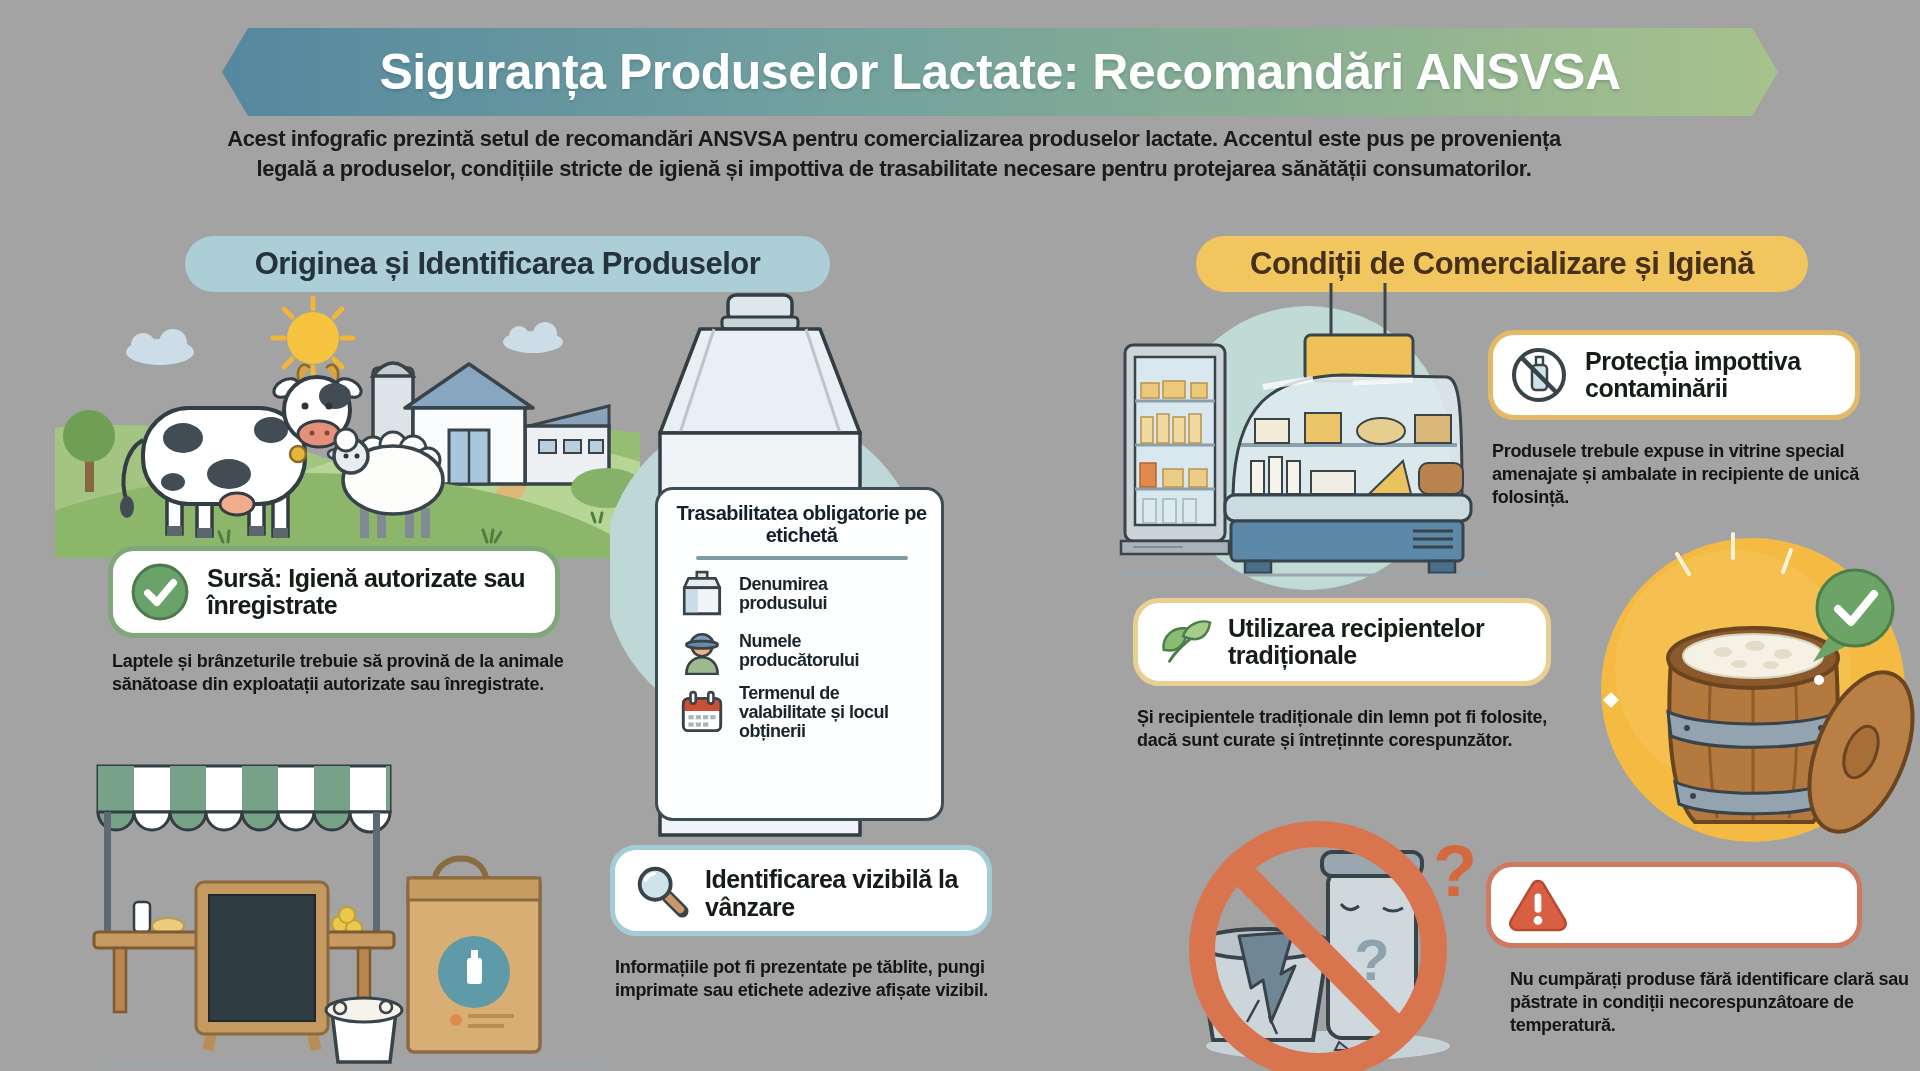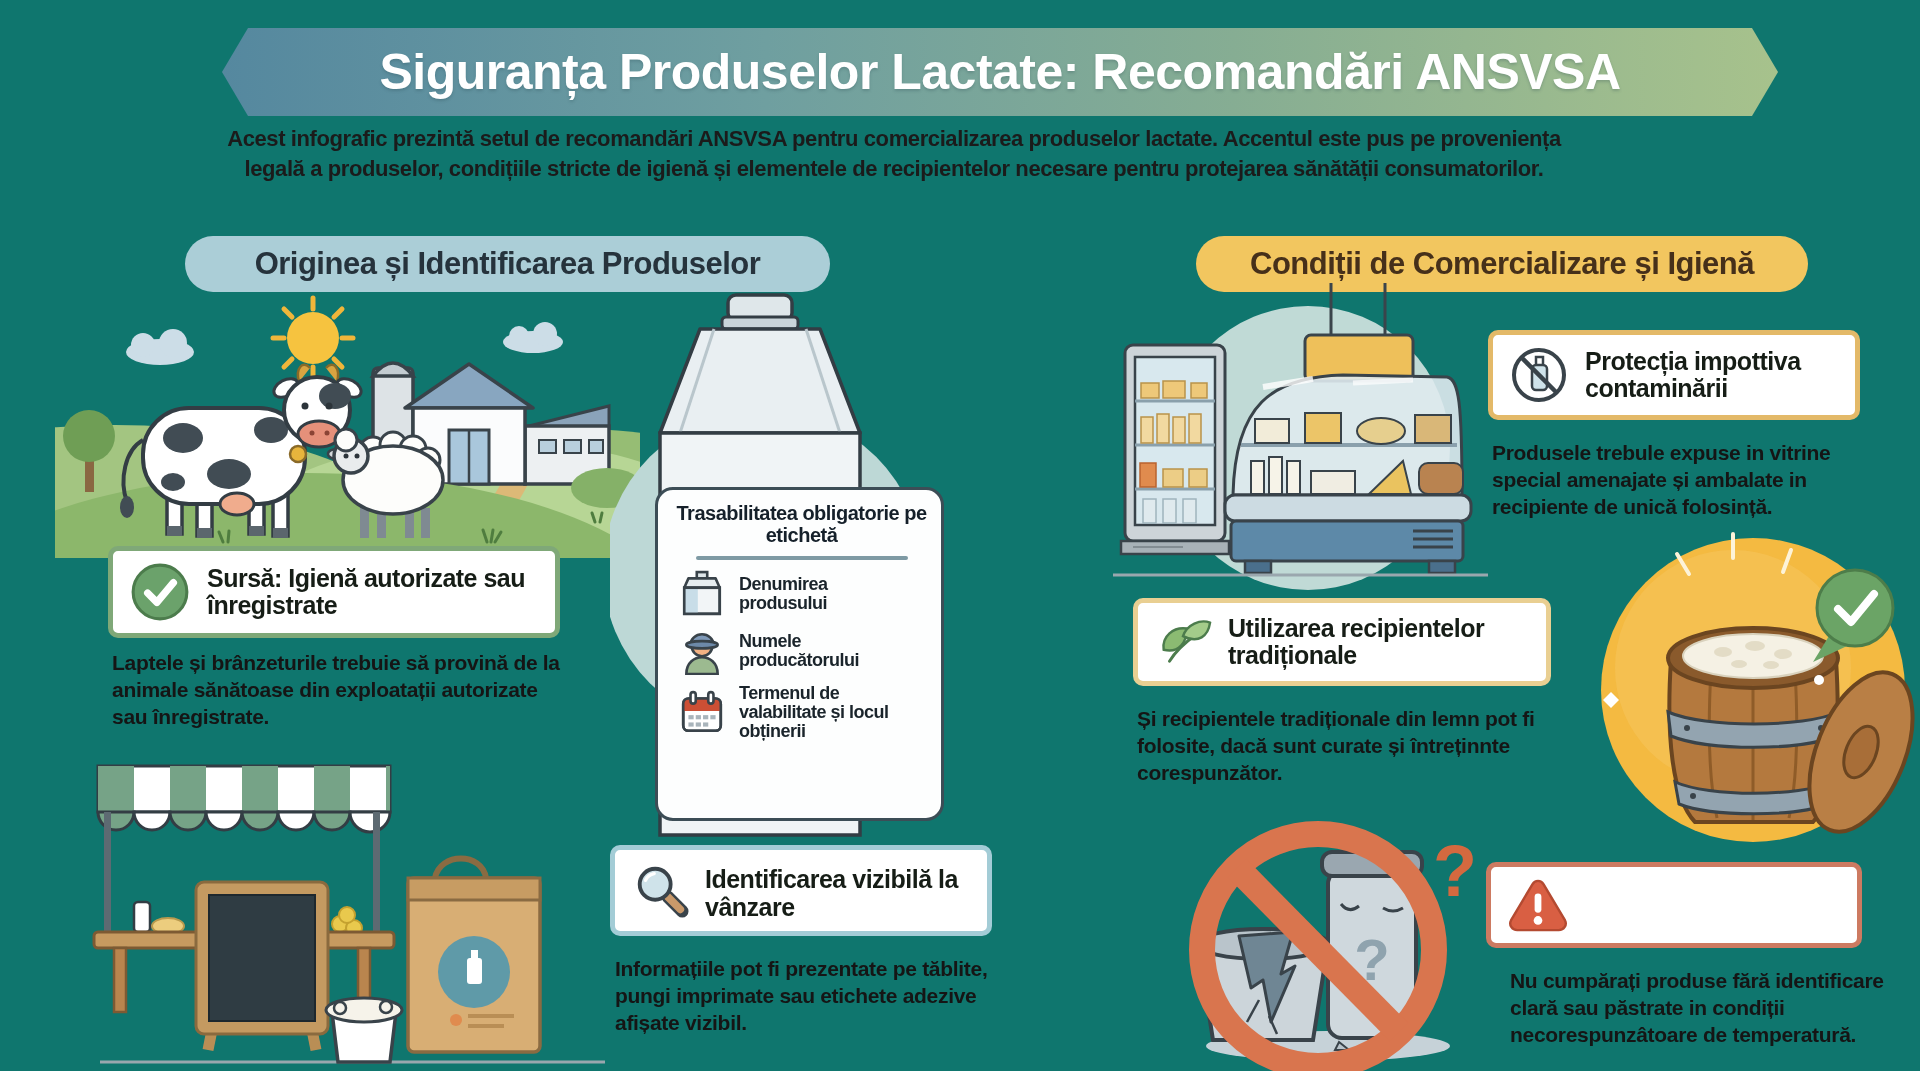--- a/index.html
+++ b/index.html
@@ -1,41 +1,41 @@
 <!DOCTYPE html>
 <html><head>
 <meta charset="utf-8">
 <style>
   html,body{margin:0;padding:0;background:#ffffff;}
-  .canvas{position:relative;width:1920px;height:1071px;background:#0f766e;overflow:hidden;
+  .canvas{position:relative;width:1920px;height:1071px;background:#a3a3a3;overflow:hidden;
           font-family:"Liberation Sans", sans-serif;color:#141414;}
   .abs{position:absolute;}
 
   
   .banner{position:absolute;left:222px;top:28px;width:1556px;height:88px;
           background:linear-gradient(90deg,#55889f 0%,#6f9fa0 35%,#86ad93 65%,#a7c28c 100%);
           clip-path:polygon(0 50%,26px 0,calc(100% - 26px) 0,100% 50%,calc(100% - 26px) 100%,26px 100%);
           display:flex;align-items:center;justify-content:center;}
   .banner-title{font-size:50px;font-weight:700;color:#ffffff;letter-spacing:-0.5px;
                 text-shadow:0 2px 3px rgba(40,70,80,.25);white-space:nowrap;}
 
   .intro{position:absolute;left:0;top:124px;width:1788px;text-align:center;
          font-size:22px;font-weight:700;letter-spacing:-0.4px;color:#1b1b1b;line-height:30px;}
 
   .pill{position:absolute;height:56px;border-radius:30px;display:flex;align-items:center;justify-content:center;
         font-size:31px;font-weight:700;letter-spacing:-0.5px;}
   .pill-origin{left:185px;top:236px;width:645px;background:#abced7;color:#26333c;}
   .pill-cond{left:1196px;top:236px;width:612px;background:#f2c65f;color:#46301a;}
 
   .card{position:absolute;display:flex;align-items:center;gap:16px;background:#ffffff;
-        border:5px solid var(--bc);border-radius:10px;padding:10px 16px;box-sizing:border-box;}
+        border:5px solid var(--bc);border-radius:26px;padding:10px 16px;box-sizing:border-box;}
   .card-title{font-size:25px;font-weight:700;line-height:1.1;letter-spacing:-0.5px;color:#161d16;}
   .card-icon{flex:0 0 auto;display:flex;align-items:center;justify-content:center;}
 
-  .body{position:absolute;font-size:21px;font-weight:700;letter-spacing:-0.3px;line-height:1.28;
+  .body{position:absolute;font-size:18px;font-weight:700;letter-spacing:-0.3px;line-height:1.28;
         color:#151515;margin:0;}
 
   
   .panel{position:absolute;left:655px;top:487px;width:289px;height:334px;background:#fdfefe;
          border:3px solid #3c4d56;border-radius:18px;box-sizing:border-box;padding:12px 10px 8px 14px;}
   .panel-title{font-size:20px;font-weight:700;letter-spacing:-0.5px;line-height:1.12;text-align:center;color:#15202a;}
   .panel-divider{width:212px;height:4px;background:#7e9aa4;border-radius:2px;margin:9px auto 10px auto;}
   .panel-row{display:flex;align-items:center;gap:13px;margin-bottom:9px;padding-left:6px;}
   .panel-row-label{font-size:18px;font-weight:700;letter-spacing:-0.5px;line-height:1.06;color:#1a242b;max-width:172px;}
 
@@ -45,21 +45,21 @@
 <body>
 
 <div class="canvas">
 
   <div class="banner">
     <div class="banner-title">Siguranța Produselor Lactate: Recomandări ANSVSA</div>
   </div>
 
   <div class="intro">
     <div>Acest infografic prezintă setul de recomandări ANSVSA pentru comercializarea produselor lactate. Accentul este pus pe proveniența</div>
-    <div>legală a produselor, condițiile stricte de igienă și elementele de recipientelor necesare pentru protejarea sănătății consumatorilor.</div>
+    <div>legală a produselor, condițiile stricte de igienă și impottiva de trasabilitate necesare pentru protejarea sănătății consumatorilor.</div>
   </div>
 
   <div class="pill pill-cond">
     <span>Condiții de Comercializare și Igienă</span>
   </div>
   <div class="pill pill-origin">
     <span>Originea și Identificarea Produselor</span>
   </div>
 
   <div class="abs" style="left:55px;top:290px;">

